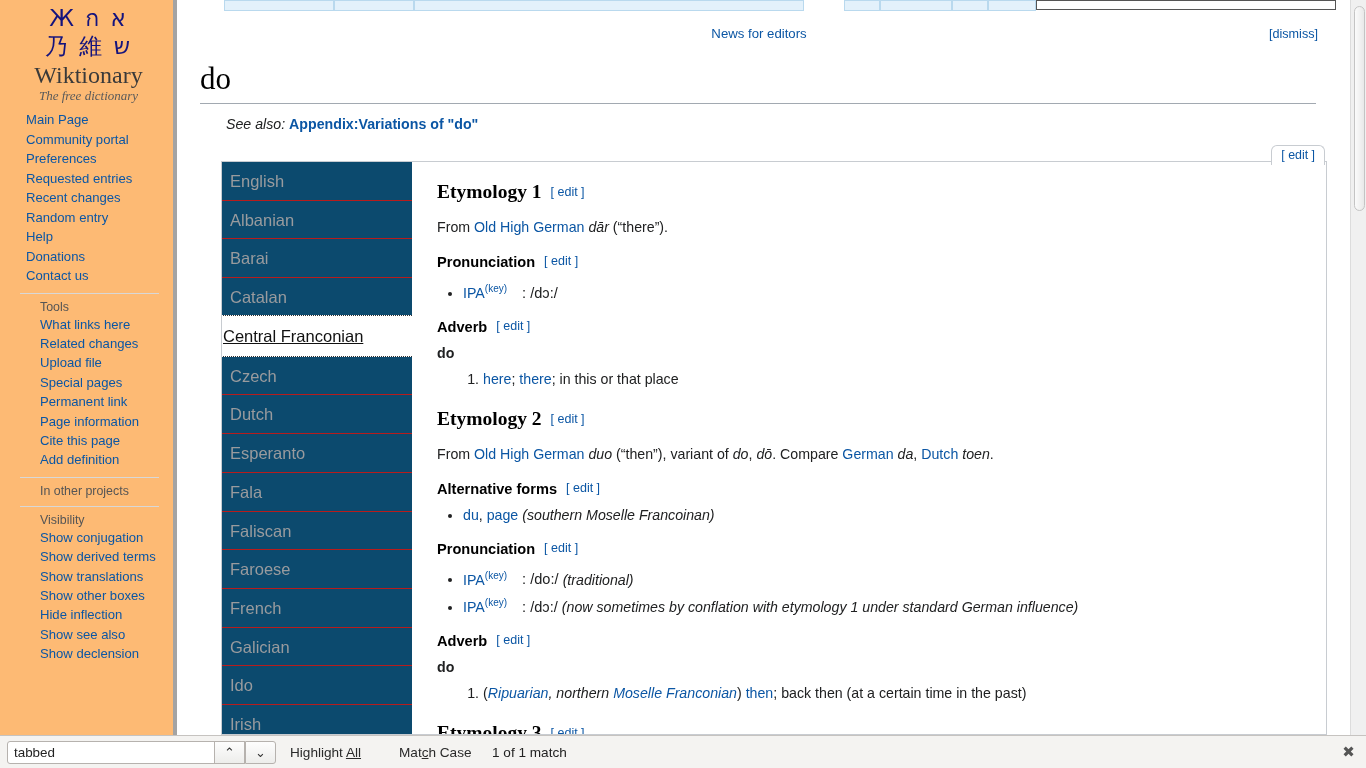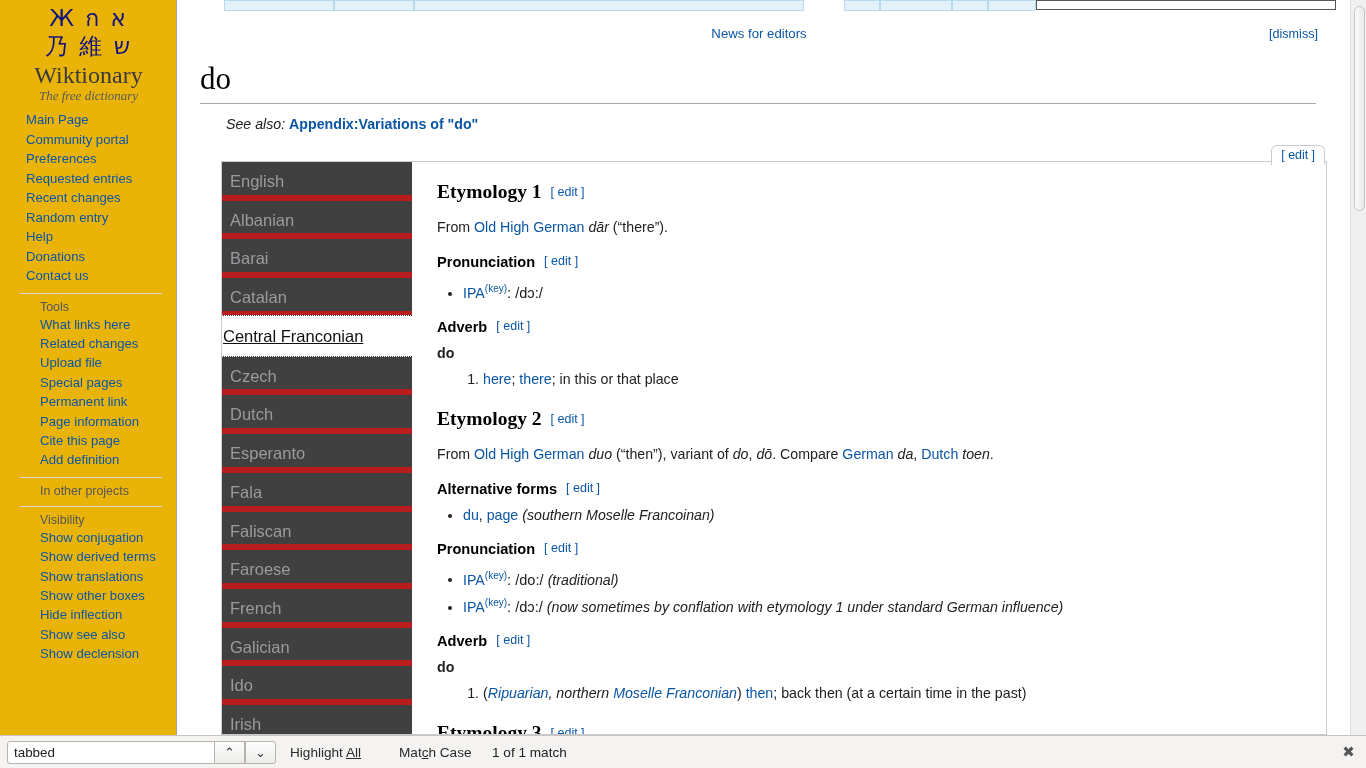--- a/index.html
+++ b/index.html
@@ -21,21 +21,21 @@
     background: #e3f1fb; border: 1px solid #b9d9ee; box-sizing: border-box;
   }
   .chrome-urlbox {
     position: absolute; top: 0; left: 856px; width: 300px; height: 10px;
     background: #ffffff; border: 1px solid #555; box-sizing: border-box;
   }
 
   
   #sidebar {
     position: absolute; left: 0; top: 0; width: 177px; height: 735px;
-    background: #eab308; border-right: 1px solid #a3a3a3;
+    background: #fdba74; border-right: 4px solid #a3a3a3;
     box-sizing: border-box; overflow: hidden;
   }
   #logo-area { width: 177px; padding-top: 2px; text-align: center; }
   #logo-glyphs {
     height: 58px; line-height: 28px; font-size: 23px;
     font-family: "DejaVu Sans", sans-serif; color: #14137d;
     letter-spacing: 2px; padding-top: 2px;
   }
   #logo-glyphs .row2 { display: block; }
   #logo-word {
@@ -102,21 +102,21 @@
   #tabpanel {
     position: absolute; left: 0; top: 16px; width: 1106px; height: 574px;
     border: 1px solid #c8ccd1; box-sizing: border-box; background: #fff;
   }
   #tablist {
     position: absolute; left: 0; top: 0; width: 190px; height: 100%;
     box-sizing: border-box; overflow: hidden;
   }
   .tab-item {
     height: 38.7px; line-height: 38.7px;
-    background: #404040; border-bottom: 6px solid #b91c1c;
+    background: #0c4a6e; border-bottom: 1px solid #b91c1c;
     color: #999b9e; font-size: 16.5px; padding-left: 8px;
     box-sizing: border-box;
   }
   .tab-item.active {
     position: relative; left: -10px; width: 216px; z-index: 3;
     background: #ffffff; color: #111;
     border: 1px dotted #333; border-bottom: 1px dotted #333;
     height: 42px; line-height: 41px; padding-left: 10px;
     margin-top: -2px;
   }
@@ -141,21 +141,21 @@
   p.ety-body { margin: 0 0 13px 0; line-height: 21px; }
   h4.sub {
     font-size: 14.6px; font-weight: bold; margin: 0 0 6px 0;
     line-height: 20px; color: #000;
   }
   ul.bullets { margin: 0 0 12px 0; padding-left: 26px; }
   ul.bullets li { line-height: 21px; margin-bottom: 2px; }
   p.headword { font-weight: bold; margin: 0 0 6px 0; line-height: 20px; }
   ol.senses { margin: 0 0 13px 0; padding-left: 46px; }
   ol.senses li { line-height: 21px; }
-  .ipa-sym { font-size: 14.6px; }
+  .ipa-sym { font-size: 14.6px; margin-left: 15px; }
   sup.key { font-size: 10px; }
   sup.key a { color: #0b56a4; text-decoration: none; }
 
   
   #scrollbar {
     position: absolute; right: 0; top: 0; width: 16px; height: 735px;
     background: #f0f0f0; border-left: 1px solid #dcdcdc; box-sizing: border-box;
   }
   #scroll-thumb {
     position: absolute; left: 3px; top: 6px; width: 11px; height: 205px;

